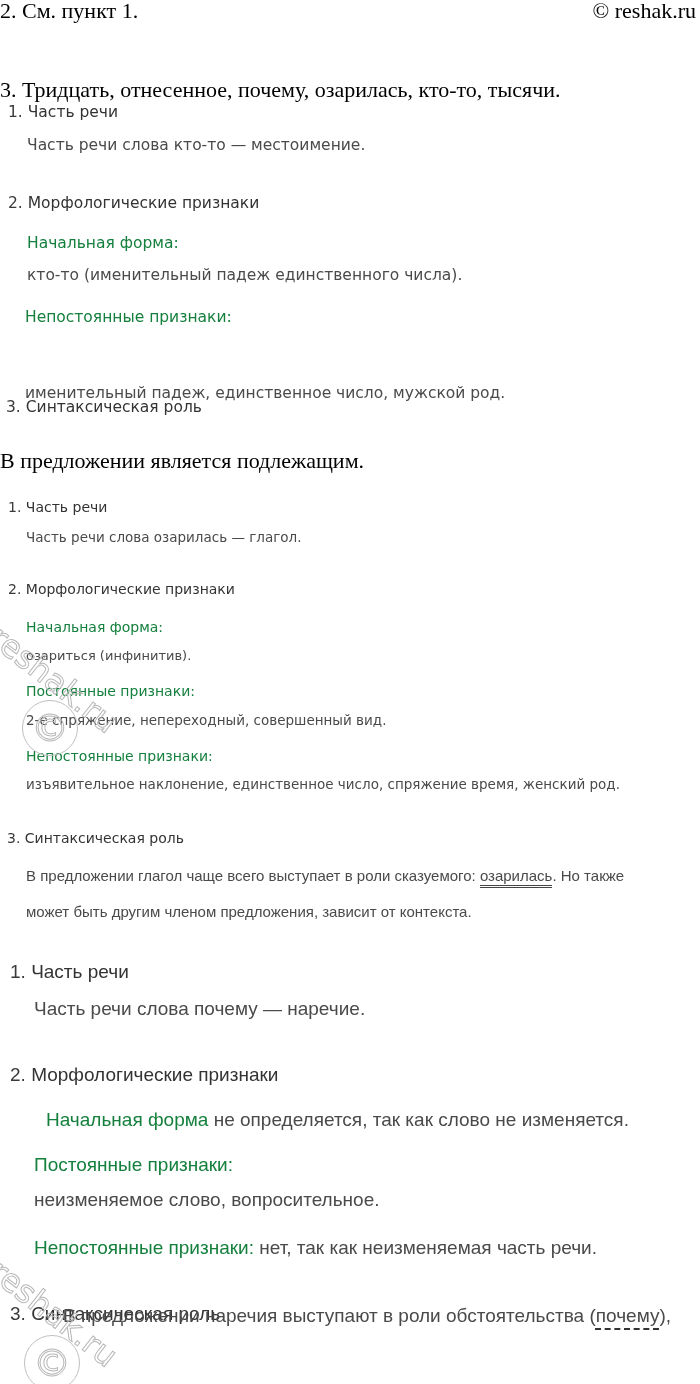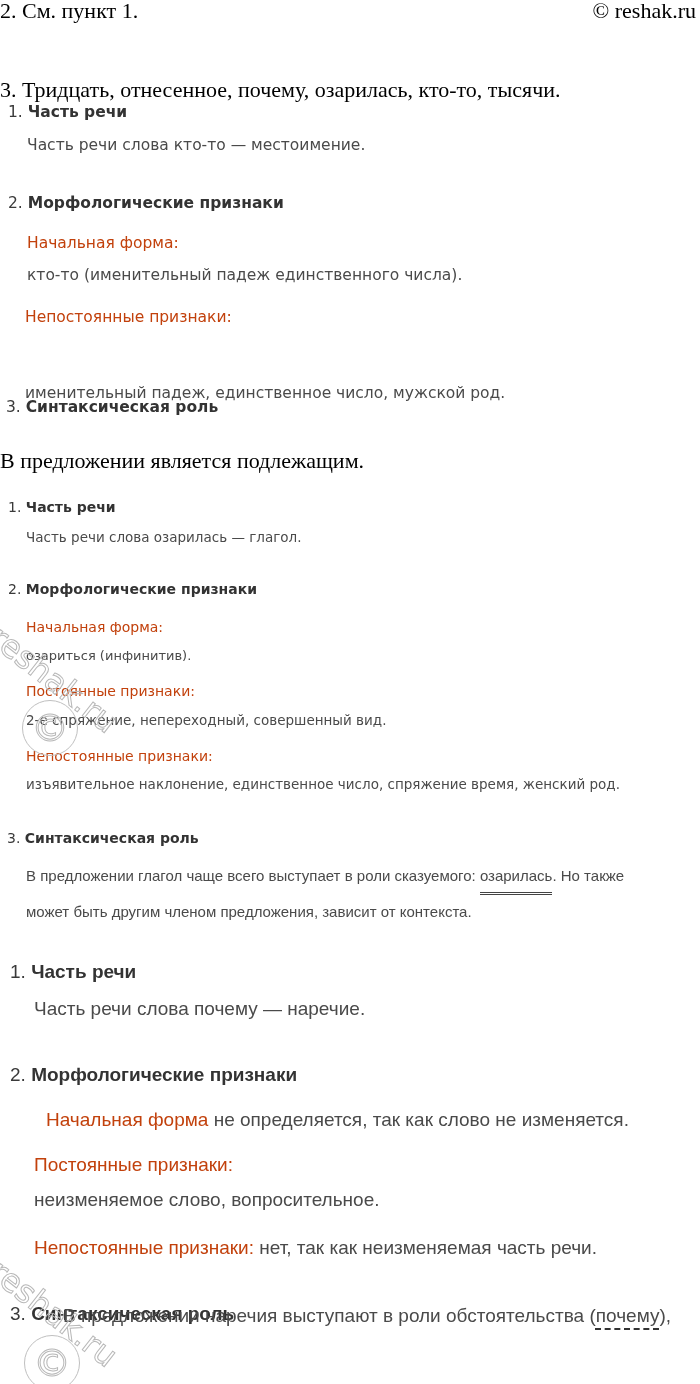--- a/index.html
+++ b/index.html
@@ -2,24 +2,24 @@
 <html><head>
   <meta charset="utf-8">
   <style>
     html, body { margin: 0; padding: 0; background: #ffffff; }
     body { width: 700px; height: 1384px; position: relative; overflow: hidden; }
     .abs { position: absolute; white-space: nowrap; }
     .serif { font-family: "Liberation Serif", "DejaVu Serif", serif; color: #000; }
     .sans { font-family: "DejaVu Sans", "Liberation Sans", sans-serif; }
     .sans-n { font-family: "Liberation Sans", "DejaVu Sans", sans-serif; }
     .num { color: #3a3a3a; font-weight: normal; }
-    .head { color: #333; font-weight: bold; }
+    .head { color: #333; font-weight: normal; }
     .body { color: #4a4a4a; }
-    .red { color: #c2410c; }
-    .dbl { border-bottom: 3px double #444; padding-bottom: 8px; }
+    .red { color: #15803d; }
+    .dbl { border-bottom: 3px double #444; padding-bottom: 1px; }
     .dashdot {
       text-decoration: underline;
       text-decoration-style: dashed;
       text-decoration-color: #333;
       text-underline-offset: 6px;
       text-decoration-thickness: 2px;
     }
     .watermark {
       position: absolute; color: transparent;
       -webkit-text-stroke: 1px #b8b8b8;

